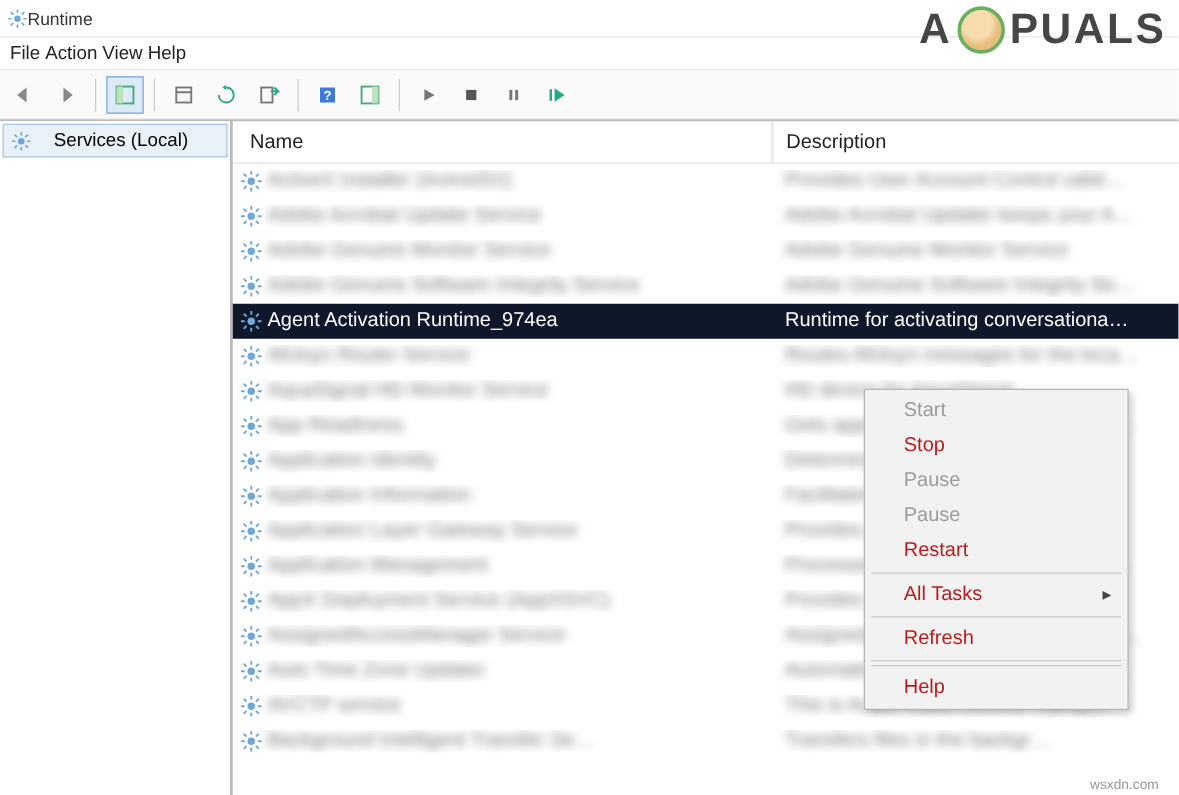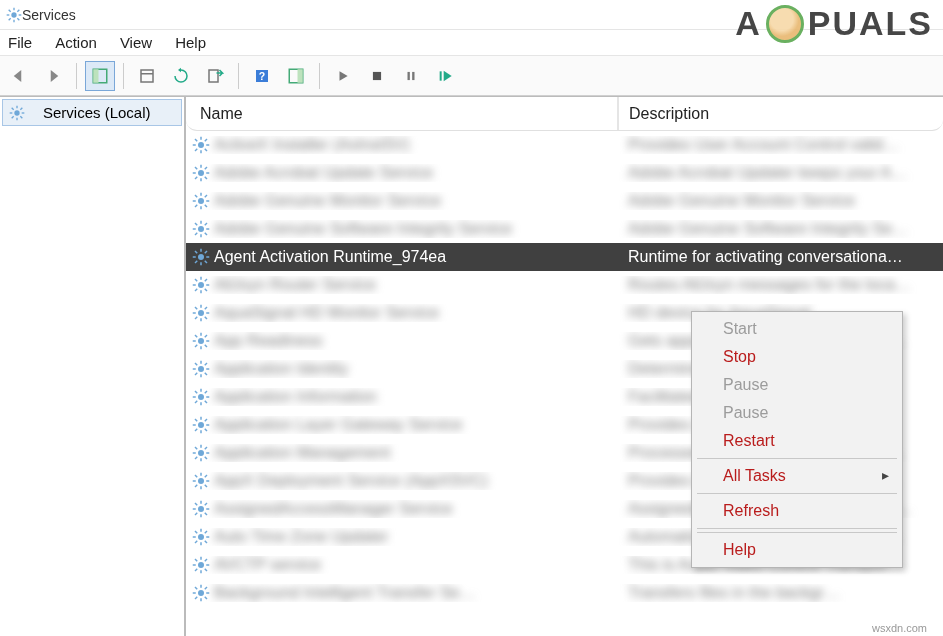--- a/index.html
+++ b/index.html
@@ -18,21 +18,21 @@
       align-items: center;
       padding: 0 6px;
       border-bottom: 1px solid #e5e5e5;
     }
     .titlebar .title { font-size: 14px; color: #333; }
     .menubar {
       height: 26px;
       display: flex;
       align-items: center;
       padding: 0 8px;
-      gap: 23px;
+      gap: 4px;
       border-bottom: 1px solid #e5e5e5;
       font-size: 15px;
     }
     .menubar span { color: #222; cursor: default; }
     .toolbar {
       height: 40px;
       display: flex;
       align-items: center;
       padding: 0 4px;
       gap: 4px;
@@ -74,21 +74,20 @@
       border-left: 2px solid #bbb;
       margin-left: -2px;
     }
     .columns {
       display: flex;
       height: 34px;
       align-items: center;
       border-bottom: 1px solid #e0e0e0;
       font-size: 16px;
       color: #222;
-      border-radius: 11px;
     }
     .col-name { width: 432px; padding-left: 14px; border-right: 1px solid #e5e5e5; height: 100%; display:flex; align-items:center;}
     .col-desc { flex: 1; padding-left: 10px; border-left: 1px solid #e5e5e5; height:100%; display:flex; align-items:center;}
     .rows { }
     .row {
       display: flex;
       align-items: center;
       height: 28px;
       font-size: 16px;
     }
@@ -99,21 +98,21 @@
       gap: 4px;
       overflow: hidden;
     }
     .row .cell-desc {
       flex: 1;
       padding-left: 10px;
       overflow: hidden;
       white-space: nowrap;
     }
     .row.sel {
-      background: #404040;
+      background: #0f172a;
       color: #fff;
     }
     .blur-text {
       filter: blur(4px);
       color: #7a7a7a;
       white-space: nowrap;
     }
     .service-gear {
       width: 18px; height: 18px;
       flex-shrink: 0;
@@ -183,21 +182,21 @@
         <line x1="12" y1="1" x2="12" y2="5"></line>
         <line x1="12" y1="19" x2="12" y2="23"></line>
         <line x1="1" y1="12" x2="5" y2="12"></line>
         <line x1="19" y1="12" x2="23" y2="12"></line>
         <line x1="4" y1="4" x2="7" y2="7"></line>
         <line x1="17" y1="17" x2="20" y2="20"></line>
         <line x1="4" y1="20" x2="7" y2="17"></line>
         <line x1="17" y1="7" x2="20" y2="4"></line>
       </g>
     </svg>
-  <span class="title">Services</span>
+  <span class="title">Runtime</span>
 </div>
 
 <div class="menubar">
   <span>File</span>
   <span>Action</span>
   <span>View</span>
   <span>Help</span>
 </div>
 
 <div class="toolbar">

